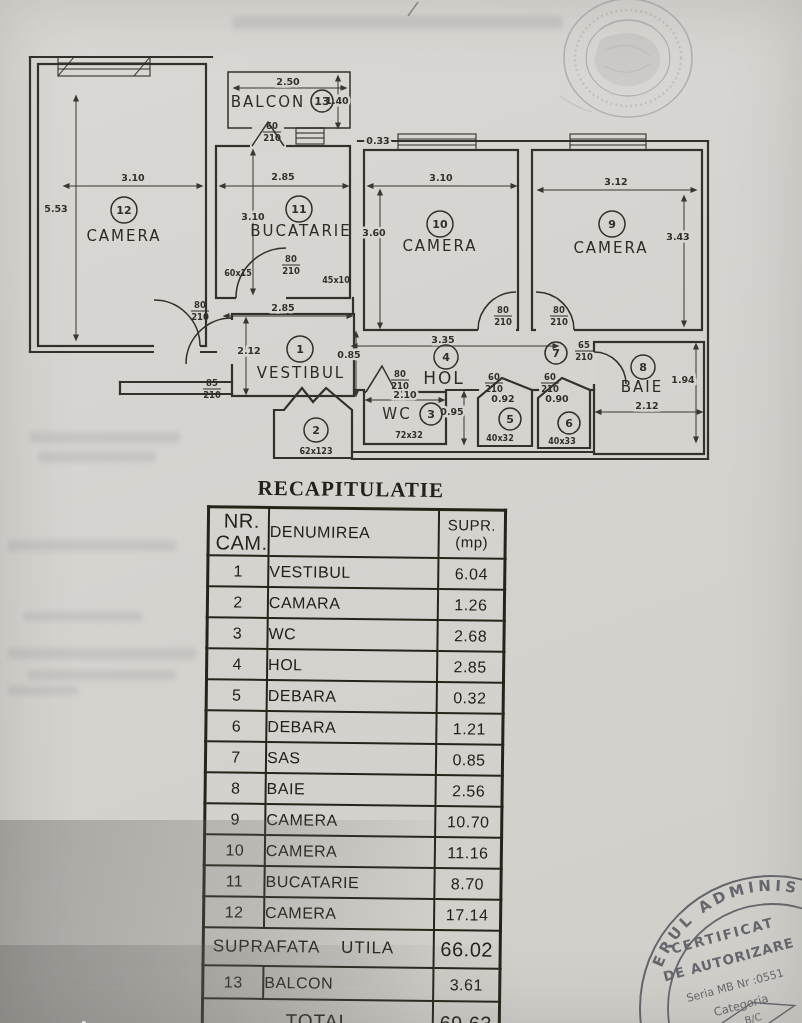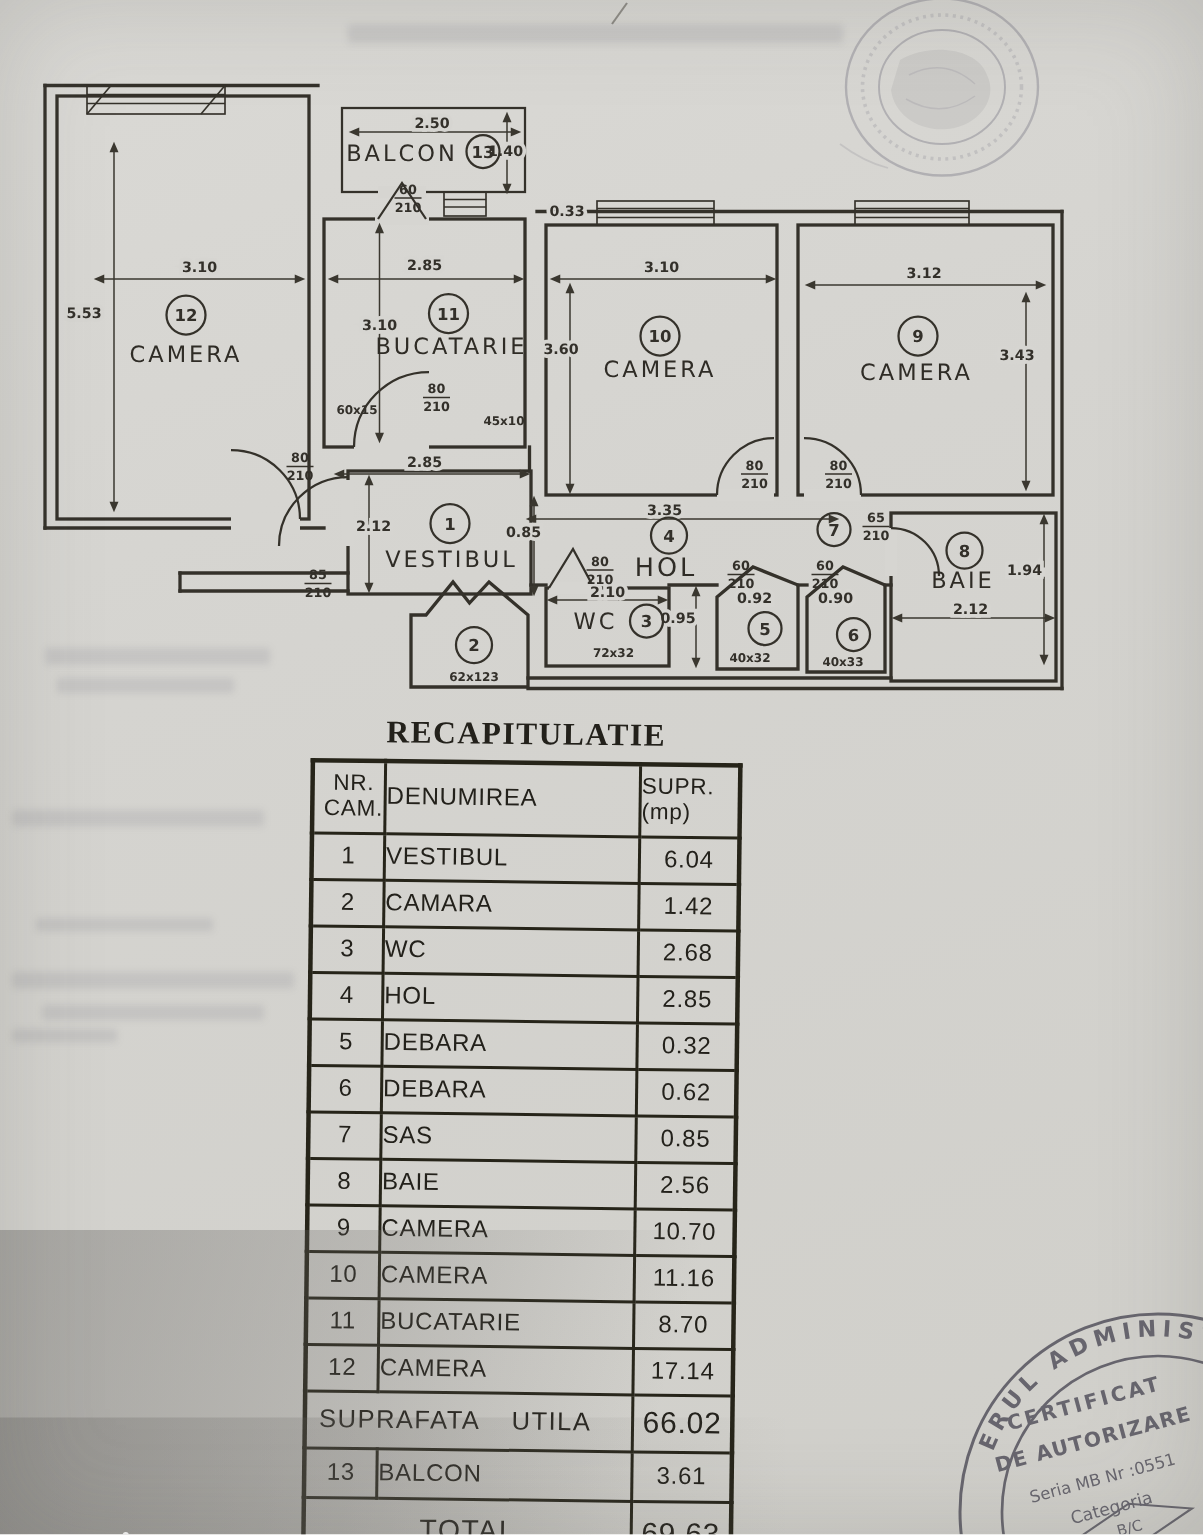--- a/index.html
+++ b/index.html
@@ -31,22 +31,22 @@
   .recap{position:absolute; left:204px; top:477px; transform:rotate(.7deg); color:#23211b;}
   .recap-title{font-family:"Liberation Serif",serif; font-weight:bold; font-size:21px;
     letter-spacing:1px; text-align:center; width:287px; margin:0 0 5px 0;}
   table.rc{border-collapse:collapse; border:3px solid #262419;}
   table.rc td{border:2px solid #262419; font-family:"Liberation Sans",sans-serif;
     font-size:16px; height:29px; padding:0; letter-spacing:.5px;}
   td.c-nr{width:46px; text-align:center; font-size:17px;}
   td.c-name{width:168px; padding-left:16px;}
   td.c-mp{width:64px; text-align:center;}
   tr.hd td{height:46px;}
-  .hd .stk{line-height:1.12; font-size:15px; padding-left:6px;}
-  .hd .stk2{line-height:1.12; font-size:15px; text-align:left;}
+  .hd .stk{line-height:1.12; font-size:20px; padding-left:6px;}
+  .hd .stk2{line-height:1.12; font-size:15px; text-align:center;}
   tr.sup td{height:36px; font-size:17px;}
   .sup .lbl{word-spacing:16px; padding-left:8px; letter-spacing:1px;}
   .sup .val{font-size:20px;}
   tr.balc td{height:31px;}
   tr.tot td{height:42px;}
   .tot .lbl{text-align:center; font-size:19px; letter-spacing:1px;}
   .tot .val{font-size:20px;}
   
   .ghost{position:absolute; background:rgba(95,95,105,.13); filter:blur(2.5px); border-radius:2px;}
   
@@ -345,41 +345,41 @@
         </td>
       </tr>
       <tr>
             <td class="c-nr">1</td>
             <td class="c-name">VESTIBUL</td>
             <td class="c-mp">6.04</td>
           </tr>
       <tr>
             <td class="c-nr">2</td>
             <td class="c-name">CAMARA</td>
-            <td class="c-mp">1.42</td>
+            <td class="c-mp">1.26</td>
           </tr>
       <tr>
             <td class="c-nr">3</td>
             <td class="c-name">WC</td>
             <td class="c-mp">2.68</td>
           </tr>
       <tr>
             <td class="c-nr">4</td>
             <td class="c-name">HOL</td>
             <td class="c-mp">2.85</td>
           </tr>
       <tr>
             <td class="c-nr">5</td>
             <td class="c-name">DEBARA</td>
             <td class="c-mp">0.32</td>
           </tr>
       <tr>
             <td class="c-nr">6</td>
             <td class="c-name">DEBARA</td>
-            <td class="c-mp">0.62</td>
+            <td class="c-mp">1.21</td>
           </tr>
       <tr>
             <td class="c-nr">7</td>
             <td class="c-name">SAS</td>
             <td class="c-mp">0.85</td>
           </tr>
       <tr>
             <td class="c-nr">8</td>
             <td class="c-name">BAIE</td>
             <td class="c-mp">2.56</td>

